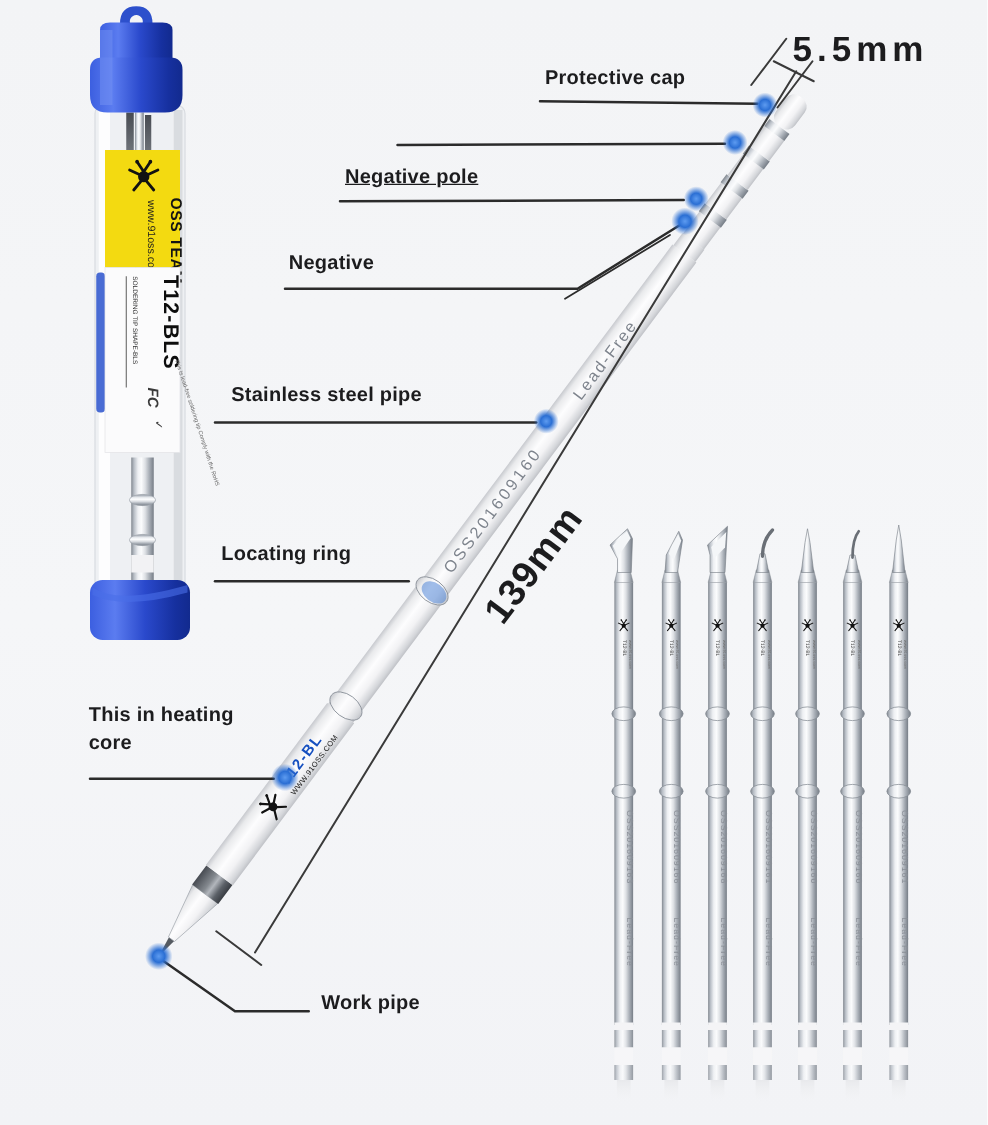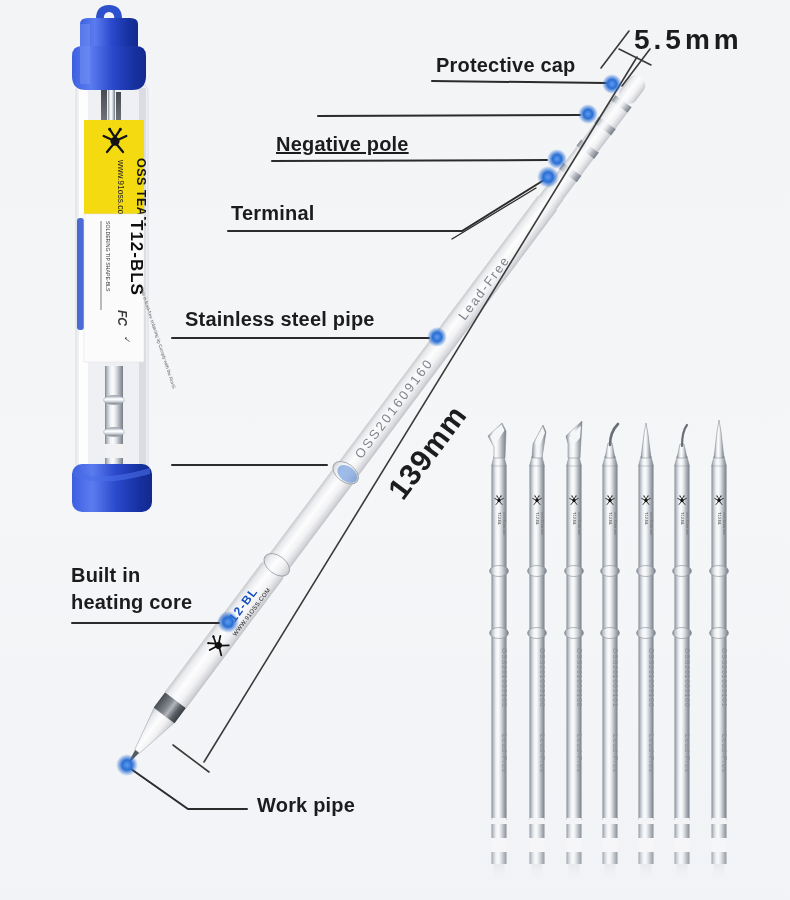--- a/index.html
+++ b/index.html
@@ -4,21 +4,21 @@
 <style>
   html,body{margin:0;padding:0;background:#ffffff;}
   .stage{
     position:relative;width:790px;height:900px;overflow:hidden;
     background:linear-gradient(180deg,#f3f4f6 0%,#f5f6f8 55%,#f2f3f6 100%);
     font-family:"Liberation Sans",sans-serif;
   }
   .stage svg{position:absolute;left:0;top:0;}
   svg text{font-family:"Liberation Sans",sans-serif;}
   .lbl{
-    position:absolute;font-weight:700;font-size:20px;color:#1c1c1e;
+    position:absolute;font-weight:700;font-size:16px;color:#1c1c1e;
     letter-spacing:.2px;white-space:nowrap;
   }
   #lbl-dim-cap{font-size:28px;letter-spacing:4px;}
   #lbl-heating{white-space:normal;width:132px;line-height:1.35;}
   #lbl-dim-len{font-size:30px;letter-spacing:1px;width:120px;height:30px;
     transform:rotate(-53deg);transform-origin:50% 50%;text-align:center;}
 </style>
 </head>
 <body>
 
@@ -336,19 +336,20 @@
     <circle cx="548" cy="177" r="11" fill="url(#gDot)"></circle>
     <circle cx="437" cy="337" r="10" fill="url(#gDot)"></circle>
     <circle cx="228" cy="622" r="11" fill="url(#gDot)"></circle>
     <circle cx="127" cy="765" r="11" fill="url(#gDot)"></circle>
   </g>
 </svg>
 
 <div class="lbl" id="lbl-dim-cap" style="left:634px;top:24px;">5.5mm</div>
 <div class="lbl" id="lbl-protective" style="left:436px;top:54px;">Protective cap</div>
 <div class="lbl" id="lbl-negative" style="left:276px;top:133px;text-decoration:underline;">Negative pole</div>
-<div class="lbl" id="lbl-terminal" style="left:231px;top:202px;">Terminal</div>
+<div class="lbl" id="lbl-terminal" style="left:231px;top:202px;">Negative</div>
 <div class="lbl" id="lbl-pipe" style="left:185px;top:308px;">Stainless steel pipe</div>
-<div class="lbl" id="lbl-heating" style="left:71px;top:562px;">Built in heating core</div>
+<div class="lbl" id="lbl-ring" style="left:177px;top:435px;">Locating ring</div>
+<div class="lbl" id="lbl-heating" style="left:71px;top:562px;">This in heating core</div>
 <div class="lbl" id="lbl-work" style="left:257px;top:794px;">Work pipe</div>
 <div class="lbl" id="lbl-dim-len" style="left:366px;top:436px;">139mm</div>
 
 </div>
 
 </body></html>

